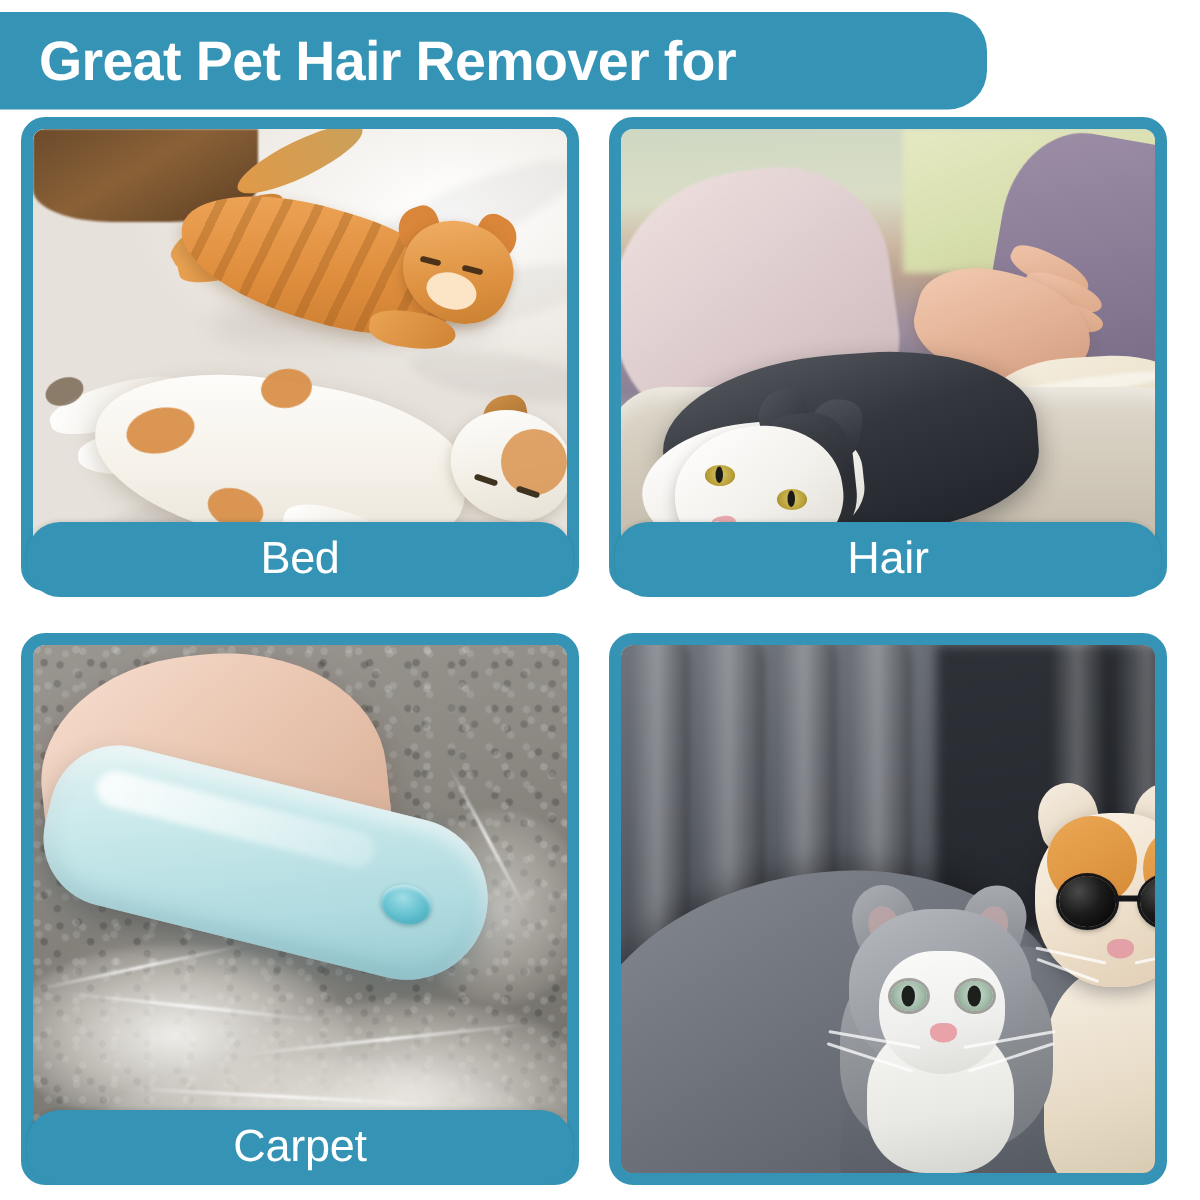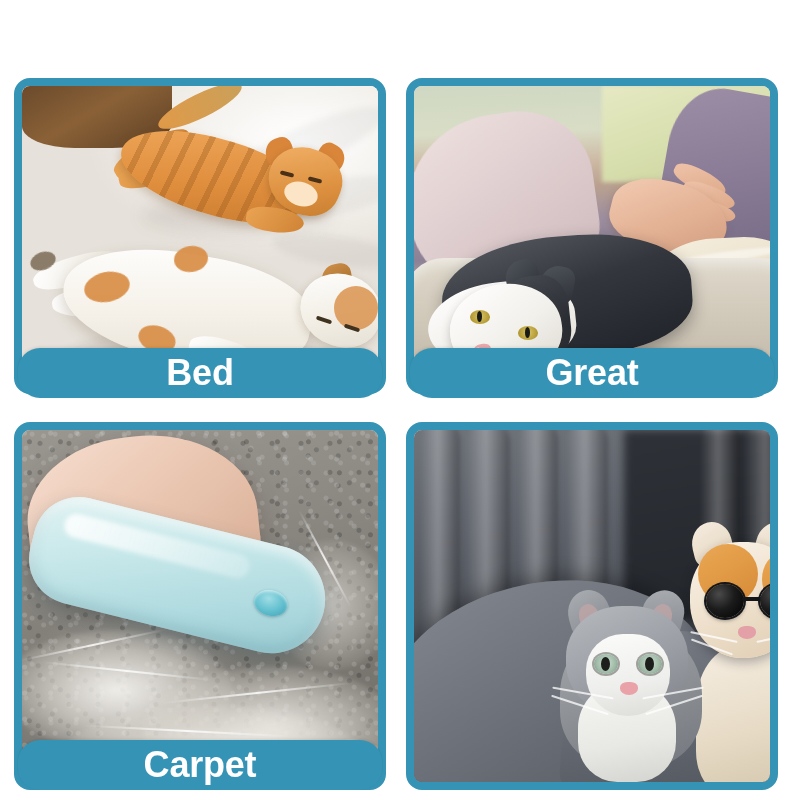--- a/index.html
+++ b/index.html
@@ -52,21 +52,21 @@
   .caption{
     position:absolute;
     height:50px;
     background:var(--teal);
     border-radius:22px;
     display:flex; align-items:center; justify-content:center;
     z-index:20;
     box-shadow:0 -1px 3px rgba(0,0,0,.10);
   }
   .caption-text{
-    color:#ffffff; font-size:36px; font-weight:bold;
+    color:#ffffff; font-size:30px; font-weight:normal;
     line-height:1; letter-spacing:-0.2px;
   }
   .cap-tl{ left:18px;  top:348px; width:364px; }
   .cap-tr{ left:410px; top:348px; width:364px; }
   .cap-bl{ left:18px;  top:740px; width:364px;align-items:center; }
   .cap-br{ left:410px; top:740px; width:364px; }
 
   
   .bed-bg{
     position:absolute; inset:0;
@@ -620,20 +620,23 @@
         <div class="whisker" style="left:228px;top:262px;width:62px;transform:rotate(-10deg);"></div>
         <div class="whisker" style="left:230px;top:274px;width:60px;transform:rotate(-18deg);"></div>
       </div>
     </div>
   </div>
 
   <div class="caption cap-tl">
     <span class="caption-text">Bed</span>
   </div>
   <div class="caption cap-tr">
-    <span class="caption-text">Great</span>
+    <span class="caption-text">Hair</span>
   </div>
   <div class="caption cap-bl">
     <span class="caption-text">Carpet</span>
   </div>
 
+  <div class="header-banner">
+    <span class="header-title">Great Pet Hair Remover for</span>
+  </div>
 
 </div>
 
 </body></html>

